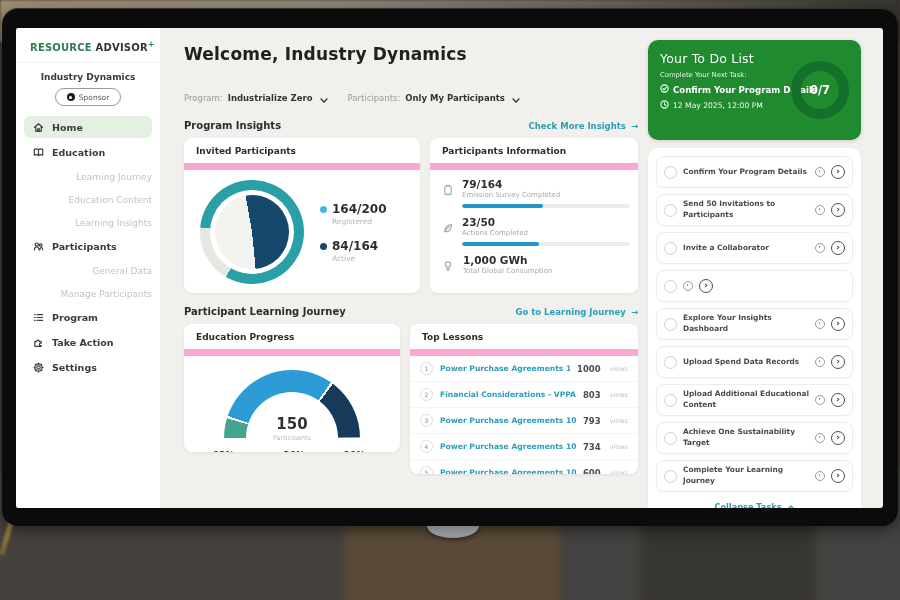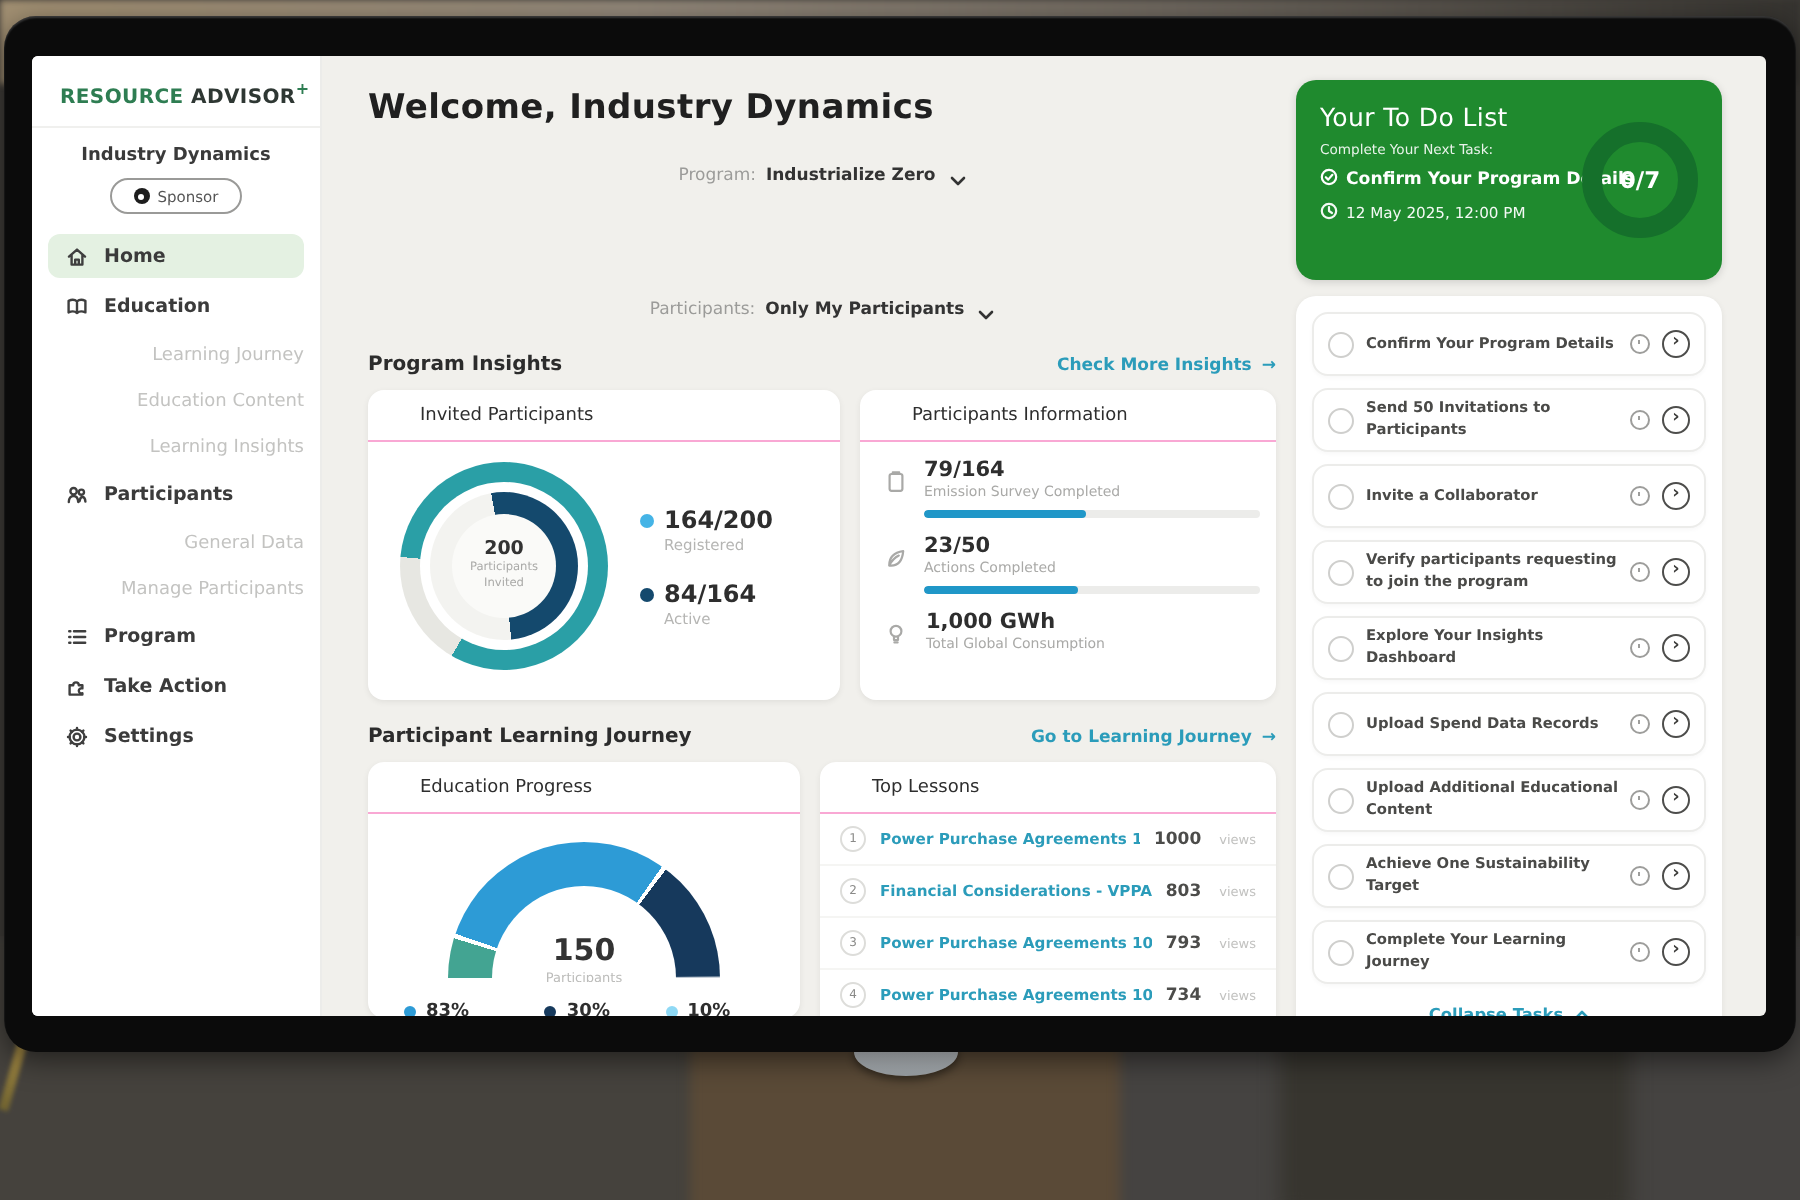--- a/index.html
+++ b/index.html
@@ -26,31 +26,31 @@
   .sp-dot::after{content:"";position:absolute;left:2.5px;top:2.5px;width:3px;height:3px;border-radius:50%;background:#fff;}
   .nav{padding:0 8px;}
   .nav-item{display:flex;align-items:center;gap:8px;height:22px;padding:0 8px;margin-bottom:3px;border-radius:6px;font-size:9.5px;font-weight:bold;color:#3b3b3b;cursor:pointer;}
   .nav-item.active{background:#e4f1e2;}
   .nav-sub{height:21px;display:flex;align-items:center;padding-left:30px;font-size:9px;color:#c3c3c1;margin-bottom:2px;cursor:pointer;justify-content:flex-end;}
   .nico{display:flex;width:12px;justify-content:center;}
   .nico svg{stroke:#3f3f3f;fill:none;stroke-width:1.2;stroke-linecap:round;stroke-linejoin:round;}
   
   .main{position:absolute;left:145px;top:0;width:487px;height:100%;box-sizing:border-box;padding:16px 10px 0 23px;}
   .page-title{font-size:17px;font-weight:bold;color:#202020;letter-spacing:.2px;}
-  .filters{display:flex;gap:48px;margin-top:14px;align-items:center;flex-direction:column;}
+  .filters{display:flex;gap:20px;margin-top:24px;align-items:center;}
   .filter{display:flex;align-items:center;gap:5px;cursor:pointer;}
   .flabel{font-size:8.5px;color:#9b9b99;}
   .fvalue{font-size:8.5px;font-weight:bold;color:#333;}
   .chev{margin-left:2px;}
   .sec-row{display:flex;align-items:center;justify-content:space-between;margin-top:13px;}
   .sec-title{font-size:10px;font-weight:bold;color:#2c2c2c;}
   .sec-link{display:flex;align-items:center;gap:5px;font-size:8.5px;font-weight:bold;color:#2b9cba;cursor:pointer;}
   .cards-row{display:flex;gap:10px;margin-top:7px;}
   .card{background:#fff;border-radius:8px;box-shadow:0 1px 3px rgba(0,0,0,.07);overflow:hidden;}
-  .card-title{font-size:9px;font-weight:normal;color:#2e2e2e;padding:8px 26px 7px;border-bottom:1px solid #f9a8d4;}
+  .card-title{font-size:9px;font-weight:bold;color:#2e2e2e;padding:8px 12px 7px;border-bottom:7px solid #f9a8d4;}
   
   .card-invited{width:236px;height:155px;}
   .inv-body{display:flex;align-items:center;padding:10px 8px 0 16px;gap:16px;}
   .donut{position:relative;width:104px;height:104px;}
   .donut .c{position:absolute;border-radius:50%;}
   .d-outer{left:0;top:0;width:104px;height:104px;}
   .d-gap{left:10px;top:10px;width:84px;height:84px;background:#fff;}
   .d-inner{left:15px;top:15px;width:74px;height:74px;}
   .d-center{left:26px;top:26px;width:52px;height:52px;background:#fafaf8;display:flex;flex-direction:column;align-items:center;justify-content:center;}
   .d-val{font-size:9.5px;font-weight:bold;color:#333;}
@@ -238,24 +238,20 @@
 
     <div class="cards-row">
 
       <div class="card card-invited">
         <div class="card-title">Invited Participants</div>
         <div class="inv-body">
           <div class="donut">
             <div class="c d-outer" style="background: conic-gradient(from 275deg, rgb(42, 159, 166) 0deg, rgb(42, 159, 166) 295.2deg, rgb(231, 231, 226) 295.2deg, rgb(231, 231, 226) 360deg);"></div>
             <div class="c d-gap"></div>
             <div class="c d-inner" style="background: conic-gradient(from 350deg, rgb(20, 73, 109) 0deg, rgb(20, 73, 109) 184.39deg, rgb(243, 243, 240) 184.39deg, rgb(243, 243, 240) 360deg);"></div>
-            <div class="c d-center">
-              <span class="d-val">200</span>
-              <span class="d-lab">Participants Invited</span>
-            </div>
           </div>
           <div class="legend-v">
             <div class="lv-item">
               <span class="lv-dot" style="background: rgb(69, 180, 230);"></span>
               <div class="lv-val">164/200</div>
               <div class="lv-lab">Registered</div>
             </div>
             <div class="lv-item">
               <span class="lv-dot" style="background: rgb(20, 73, 109);"></span>
               <div class="lv-val">84/164</div>
@@ -417,21 +413,20 @@
         <span class="t-go">›</span>
       </div>
       <div class="task">
         <span class="t-check"></span>
         <span class="t-label">Invite a Collaborator</span>
         <span class="t-clock"></span>
         <span class="t-go">›</span>
       </div>
       <div class="task">
         <span class="t-check"></span>
-        <span class="t-label">Verify participants requesting to join the program</span>
         <span class="t-clock"></span>
         <span class="t-go">›</span>
       </div>
       <div class="task">
         <span class="t-check"></span>
         <span class="t-label">Explore Your Insights Dashboard</span>
         <span class="t-clock"></span>
         <span class="t-go">›</span>
       </div>
       <div class="task">

